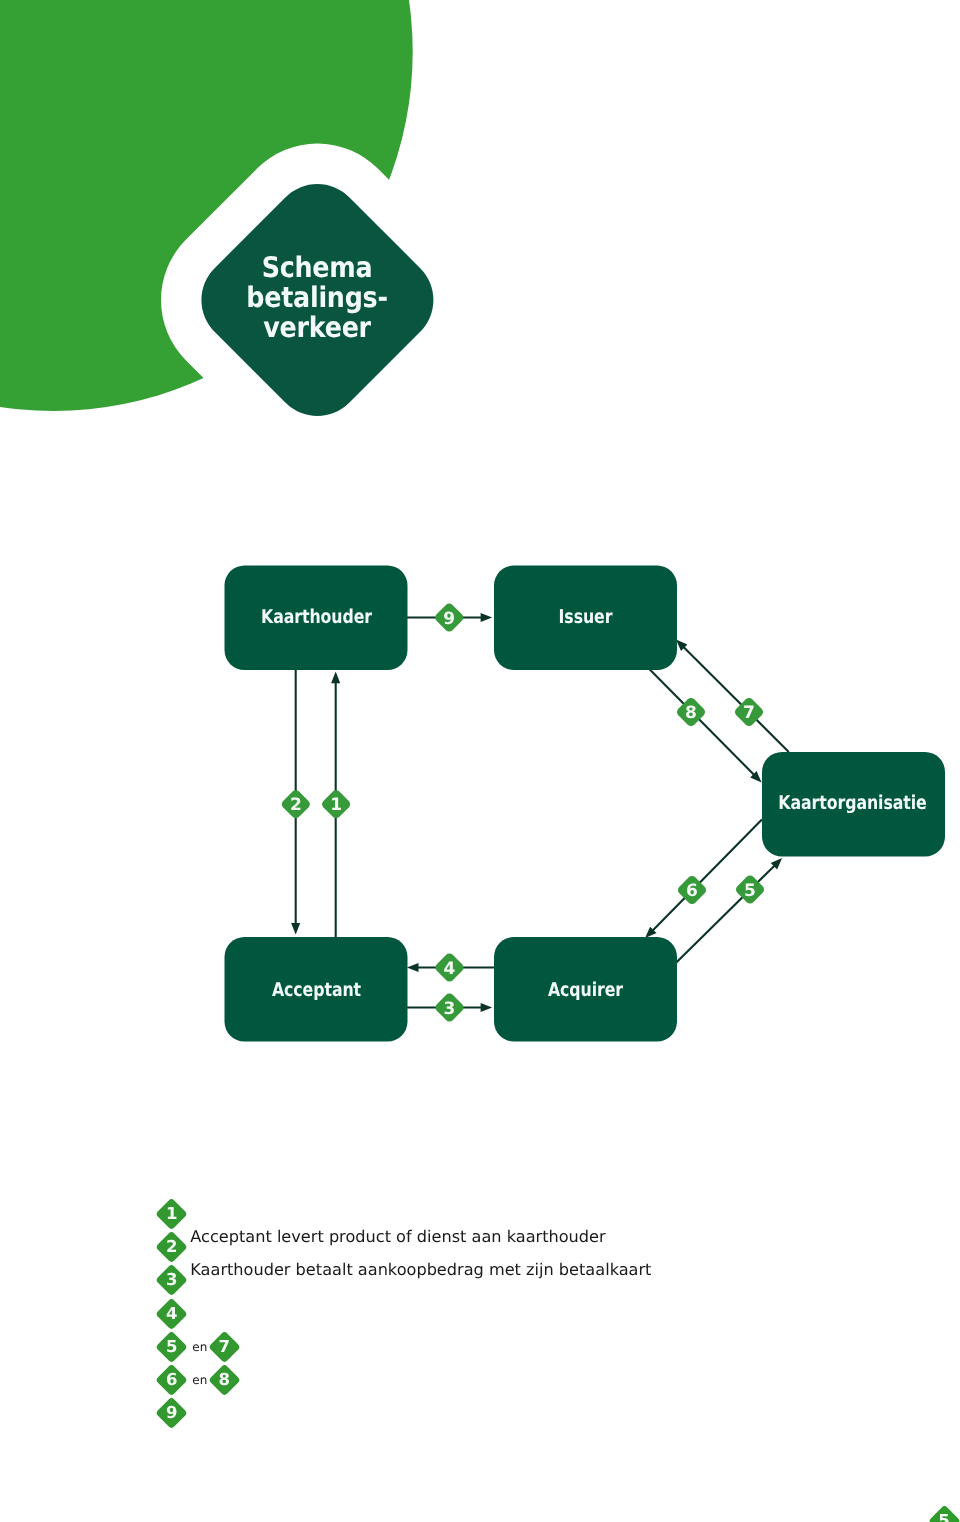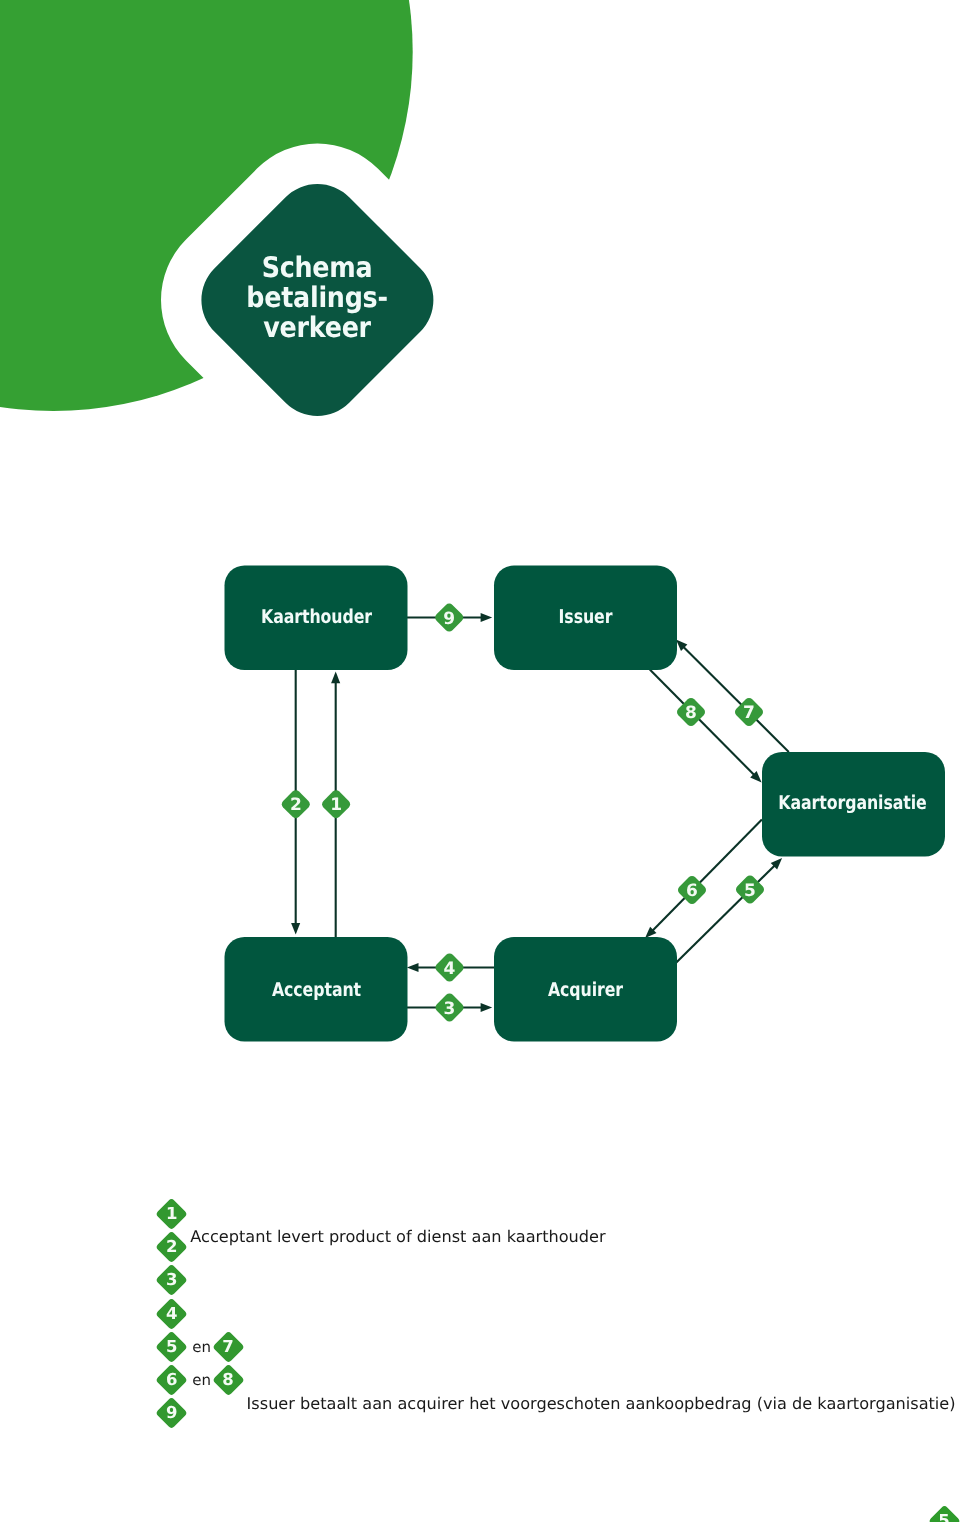--- a/index.html
+++ b/index.html
@@ -24,21 +24,21 @@
        text-align:center;white-space:nowrap;letter-spacing:-0.1px;
        transform:scaleX(0.83);transform-origin:91.5px 50%;}
 
   
   .badge-num{font-weight:700;fill:#f2faf2;}
 
   
   #legend{position:absolute;left:0;top:0;width:960px;}
   .legend-row{position:absolute;left:156.3px;height:31px;display:flex;align-items:center;}
   .legend-text{color:#1a1a1a;font-size:16.15px;line-height:20px;white-space:nowrap;margin-top:47px;}
-  .legend-conj{color:#1a1a1a;font-size:15px;line-height:20px;margin:0 1.5px 0 5px;}
+  .legend-conj{color:#1a1a1a;font-size:12px;line-height:20px;margin:0 1.5px 0 5px;}
   .lbadge{position:relative;width:31px;height:30px;flex:0 0 31px;}
   .lbadge svg{position:absolute;left:0;top:0;}
   .lbadge span{position:absolute;left:0;top:0;width:31px;height:30px;
        display:flex;align-items:center;justify-content:center;
        color:#f4fbf4;font-weight:700;font-size:16.5px;padding-bottom:1px;box-sizing:border-box;}
   .gap{width:3px;flex:0 0 3px;}
 
   
   #pageno{position:absolute;left:928.5px;top:1490px;width:31px;height:30px;}
   #pageno span{position:absolute;left:0;top:0;width:31px;height:30px;
@@ -164,20 +164,21 @@
         <span class="legend-text">Acceptant levert product of dienst aan kaarthouder</span>
       </div>
       <div class="legend-row" style="top: 1215.4px;">
         <span class="lbadge">
           <svg width="31" height="30" viewBox="0 0 31 30">
             <rect x="4.0" y="3.5" width="23.0" height="23.0" rx="3.9" ry="3.9" fill="#32982f" transform="rotate(45 15.5 15)"></rect>
           </svg>
           <span>2</span>
         </span>
         <span class="gap"></span>
+        <span class="legend-text">Kaarthouder betaalt aankoopbedrag met zijn betaalkaart</span>
       </div>
       <div class="legend-row" style="top: 1248.7px;">
         <span class="lbadge">
           <svg width="31" height="30" viewBox="0 0 31 30">
             <rect x="4.0" y="3.5" width="23.0" height="23.0" rx="3.9" ry="3.9" fill="#32982f" transform="rotate(45 15.5 15)"></rect>
           </svg>
           <span>3</span>
         </span>
         <span class="gap"></span>
       </div>
@@ -214,21 +215,20 @@
           <span>6</span>
         </span>
         <span class="legend-conj">en</span>
         <span class="lbadge">
           <svg width="31" height="30" viewBox="0 0 31 30">
             <rect x="4.0" y="3.5" width="23.0" height="23.0" rx="3.9" ry="3.9" fill="#32982f" transform="rotate(45 15.5 15)"></rect>
           </svg>
           <span>8</span>
         </span>
         <span class="gap"></span>
-        <span class="legend-text">Issuer betaalt aan acquirer het voorgeschoten aankoopbedrag (via de kaartorganisatie)</span>
       </div>
       <div class="legend-row" style="top: 1381.9px;">
         <span class="lbadge">
           <svg width="31" height="30" viewBox="0 0 31 30">
             <rect x="4.0" y="3.5" width="23.0" height="23.0" rx="3.9" ry="3.9" fill="#32982f" transform="rotate(45 15.5 15)"></rect>
           </svg>
           <span>9</span>
         </span>
         <span class="gap"></span>
       </div>

